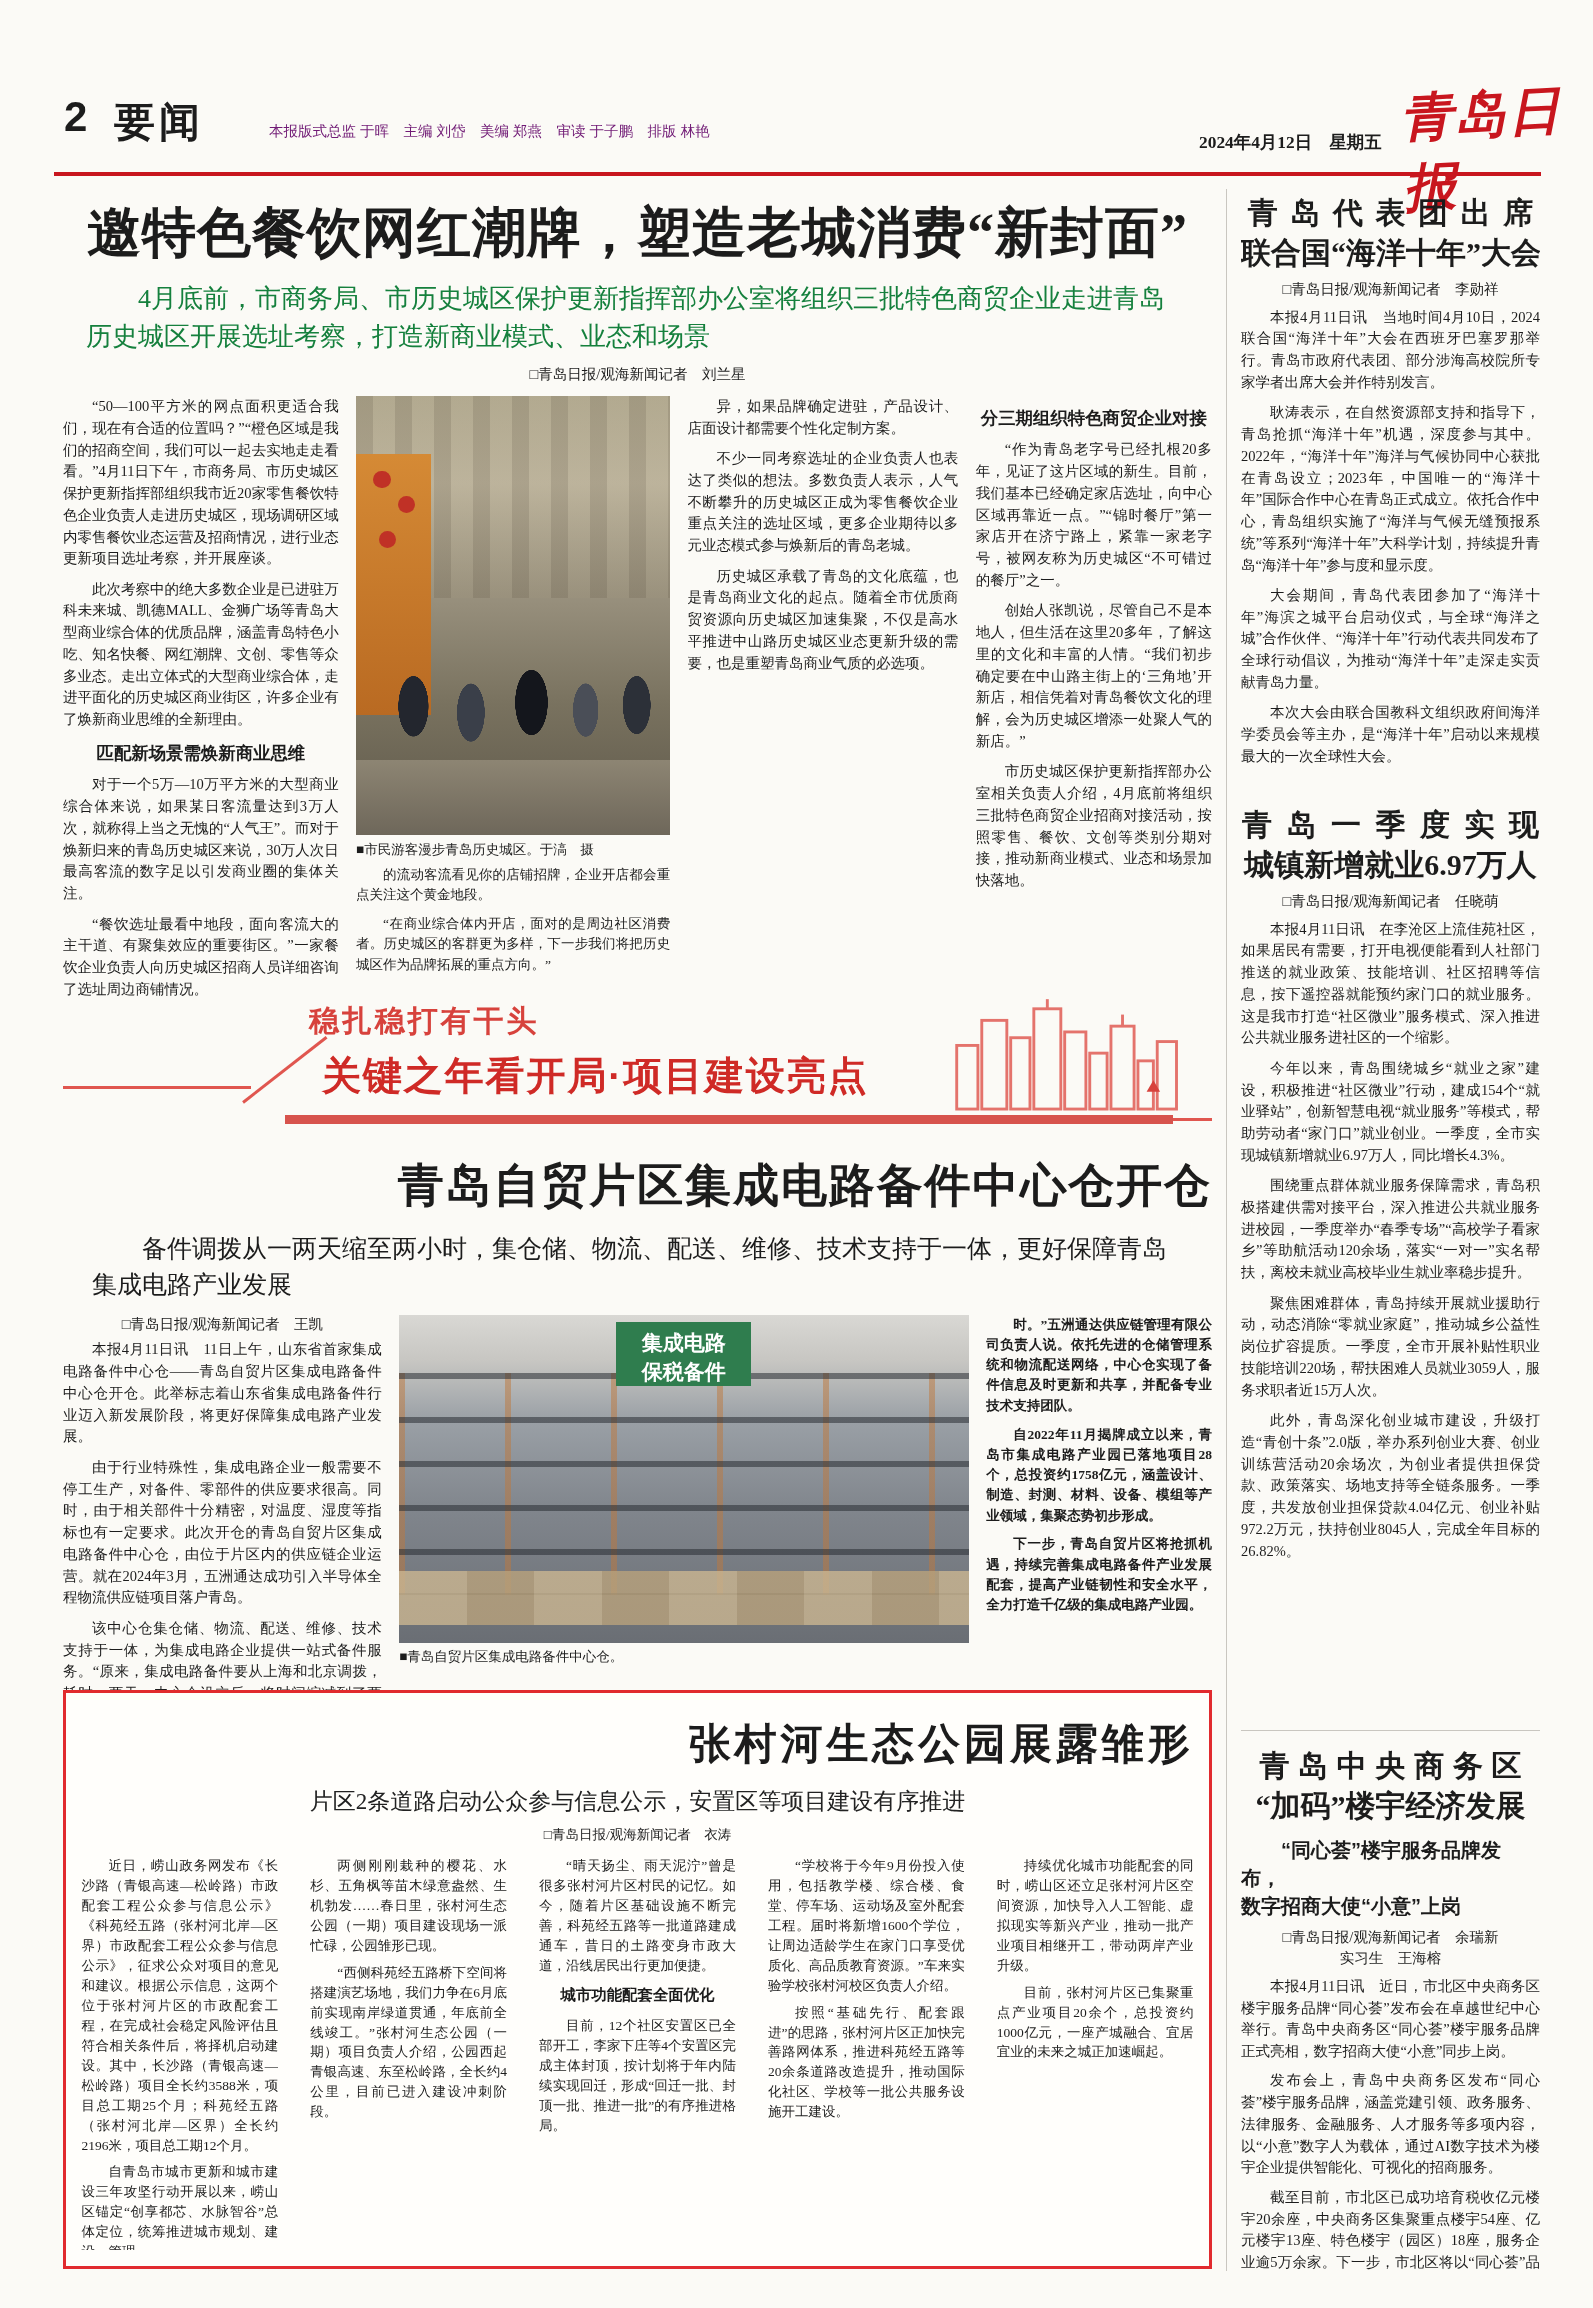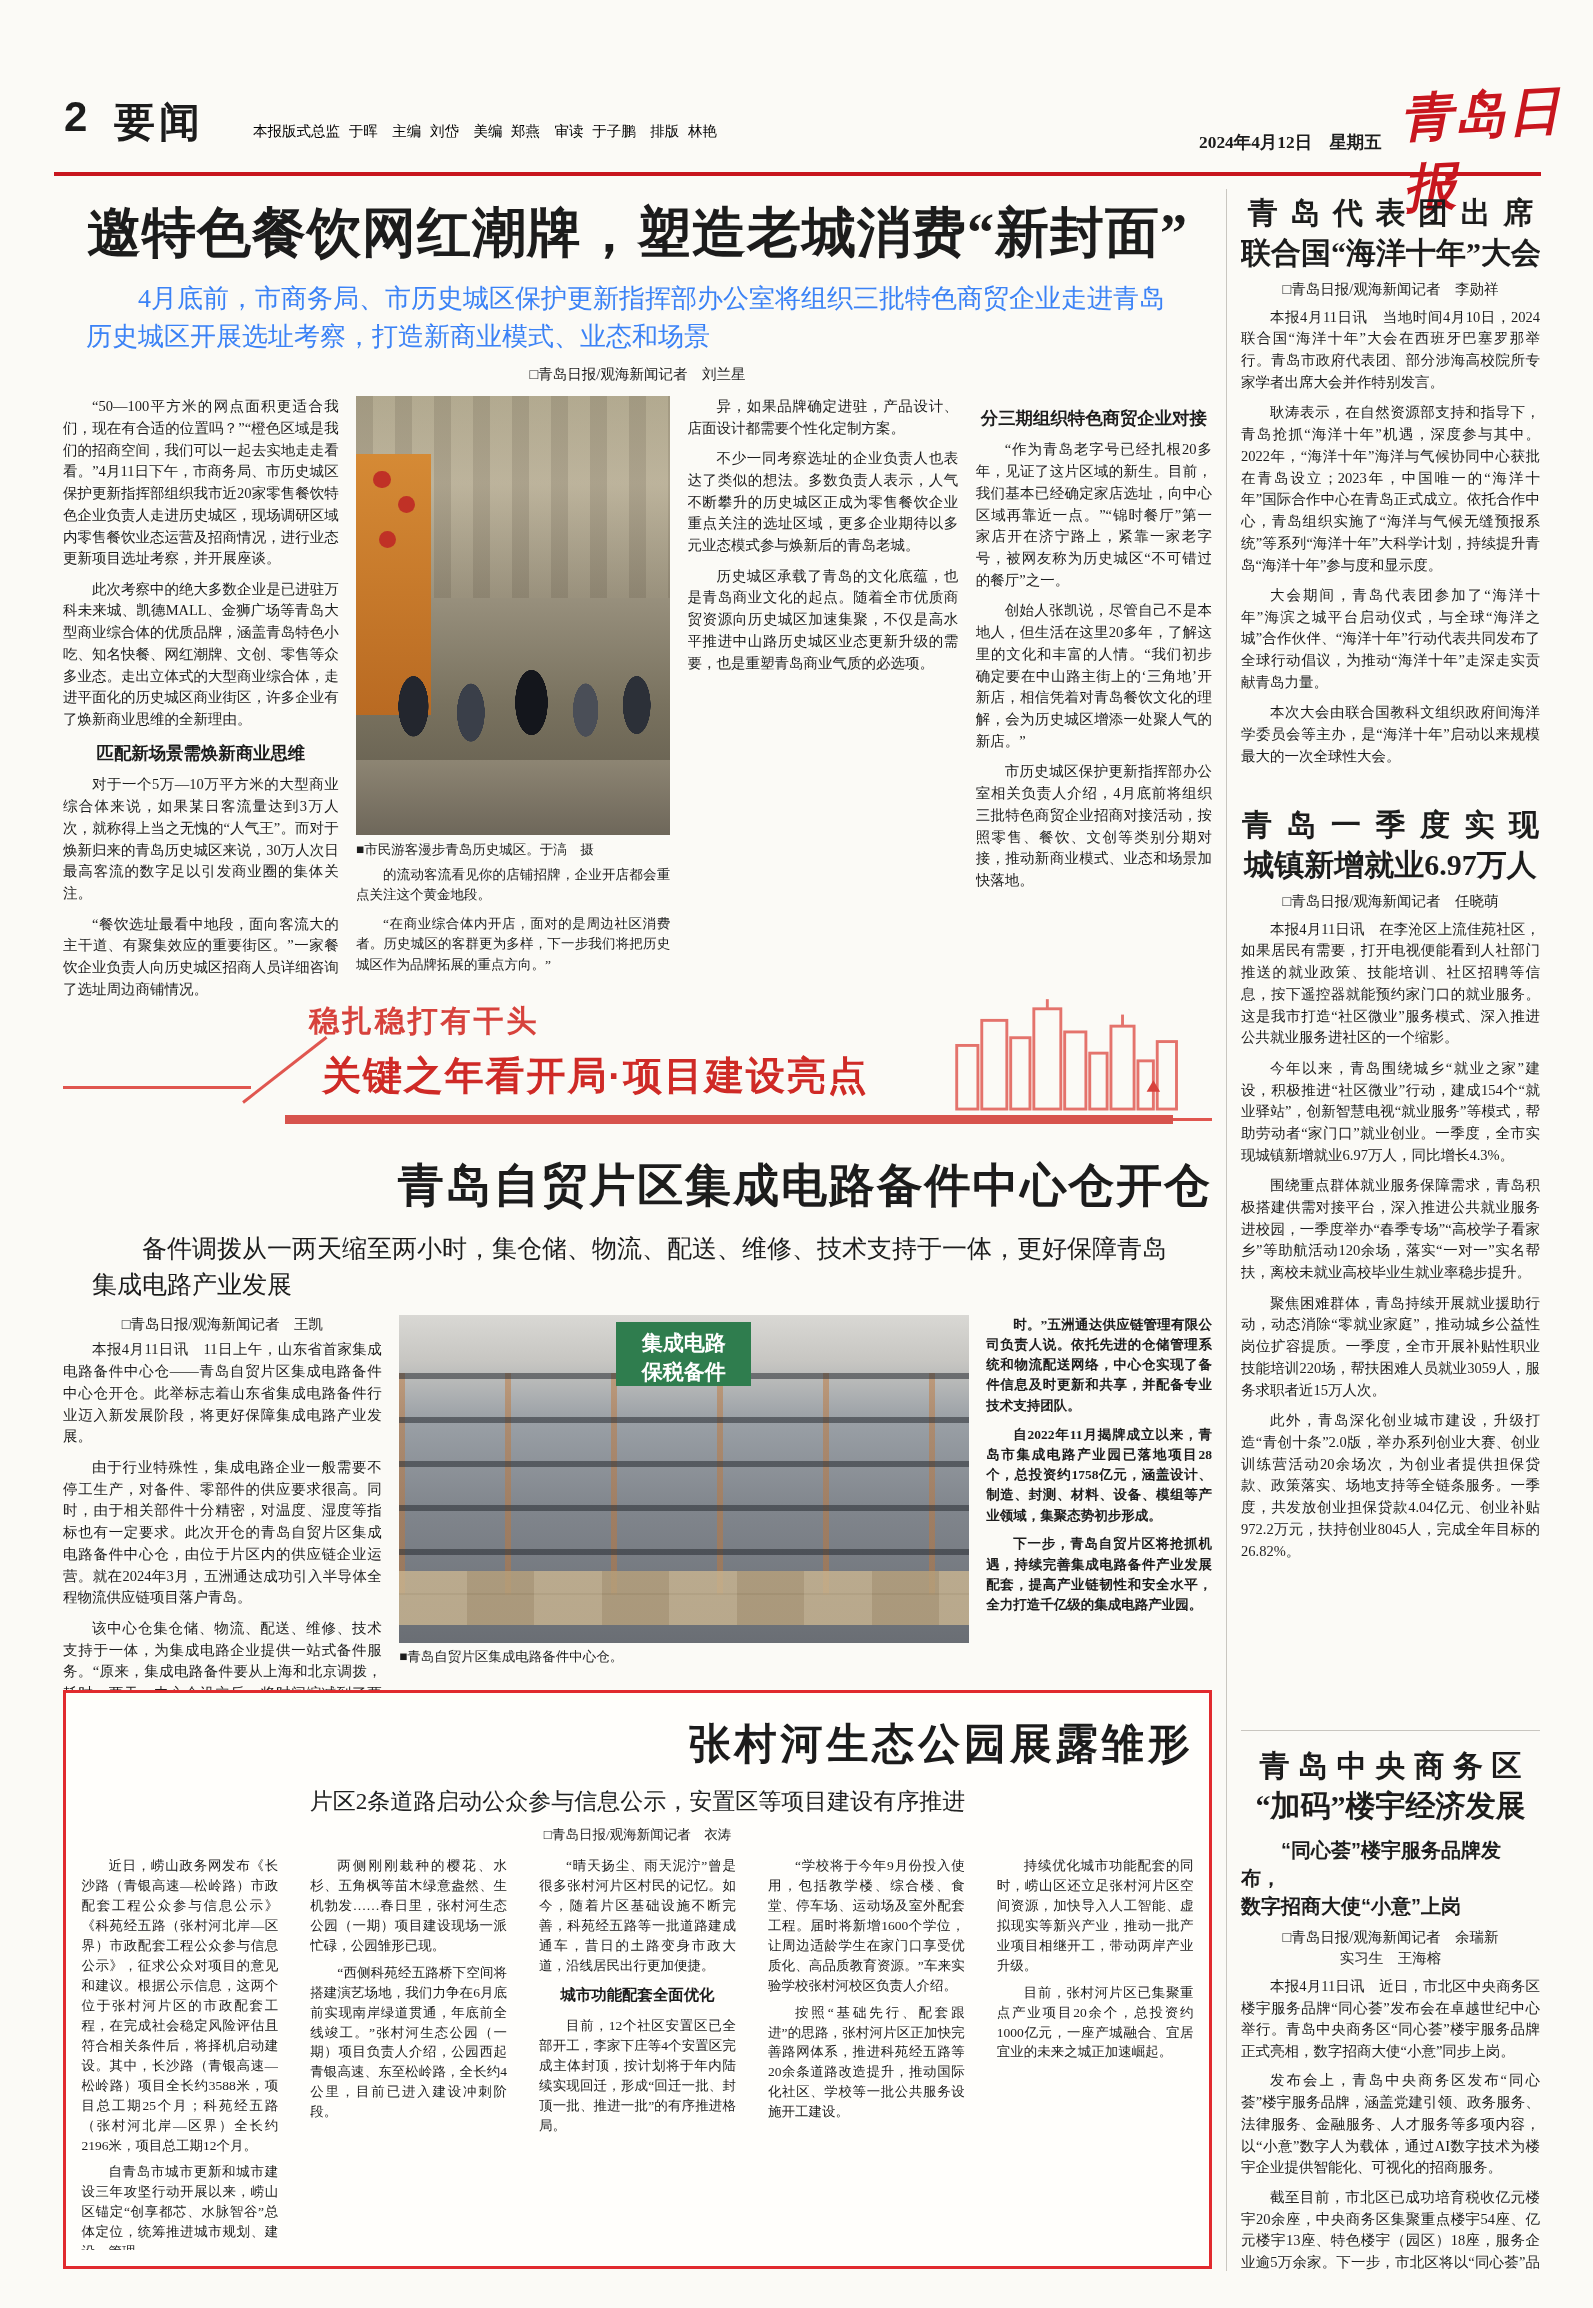--- a/index.html
+++ b/index.html
@@ -1,34 +1,34 @@
 <!DOCTYPE html>
 <html><head>
 <meta charset="utf-8">
 <style>
   html,body{margin:0;padding:0;background:#e8e6e1;}
   .page{position:relative;width:1593px;height:2309px;margin:0 auto;background:#fbfaf6;
         overflow:hidden;font-family:"Liberation Serif","DejaVu Serif",serif;color:#1c1c1c;}
   
   .hdr-num{position:absolute;left:64px;top:93px;font-size:42px;font-weight:900;font-family:"Liberation Sans",sans-serif;}
   .hdr-sec{position:absolute;left:114px;top:95px;font-size:41px;font-weight:900;letter-spacing:3.9px;}
-  .hdr-credits{position:absolute;left:253px;top:122px;font-size:14.5px;color:#000000;font-family:Liberation Mono, monospace;}
+  .hdr-credits{position:absolute;left:269px;top:122px;font-size:14.5px;color:#701a75;font-family:Liberation Sans, sans-serif;}
   .hdr-date{position:absolute;left:1199px;top:130px;font-size:17.4px;font-weight:700;}
   .hdr-logo{position:absolute;left:1402px;top:79px;font-size:52px;font-weight:900;color:#c8161e;
             font-style:italic;transform:rotate(-3deg);letter-spacing:1.9px;}
   .hdr-rule{position:absolute;left:54px;top:172px;width:1487px;height:3.9px;background:#c8161e;}
   .vdiv{position:absolute;left:1226px;top:189px;width:1px;height:2082px;background:#c9c6c0;}
   
   .col p{margin:0 0 8.7px;text-indent:2em;text-align:justify;line-height:1.5;}
   .kicker-head{font-family:"Liberation Sans",sans-serif;font-weight:700;text-align:center;margin:9.7px 0;}
   .byline{font-size:14.5px;text-align:center;}
   
   .lead{position:absolute;left:63px;top:187px;width:1149px;}
   .lead h1{margin:17px;font-size:54px;font-weight:900;text-align:center;letter-spacing:1px;line-height:1.1;}
-  .lead .subhead{margin:15.4px 23px 0;font-size:26px;line-height:1.45;text-indent:2em;color:#3b82f6;}
+  .lead .subhead{margin:15.4px 23px 0;font-size:26px;line-height:1.45;text-indent:2em;color:#15803d;}
   .lead .byline{margin:9.7px 0 11.6px;}
   .lead-cols{display:flex;gap:17.4px;height:606px;overflow:hidden;}
   .lc1{width:280px;font-size:14.5px;overflow:hidden;}
   .lcp{width:319px;font-size:13.5px;overflow:hidden;}
   .lc3{width:275px;font-size:14.5px;overflow:hidden;}
   .lc4{width:240px;font-size:14.5px;overflow:hidden;}
   .lead .kicker-head{font-size:17.4px;}
   .photo1{position:relative;width:319px;height:439px;overflow:hidden;background:linear-gradient(180deg,#b8b096 0%,#c6bda6 20%,#99917e 45%,#79725f 70%,#5d5749 100%);}
   .p1-bldg{position:absolute;left:0;top:0;width:100%;height:46%;
      background:repeating-linear-gradient(90deg,rgba(120,110,90,.35) 0 17.4px,rgba(160,150,125,.25) 17.4px 39px);}

